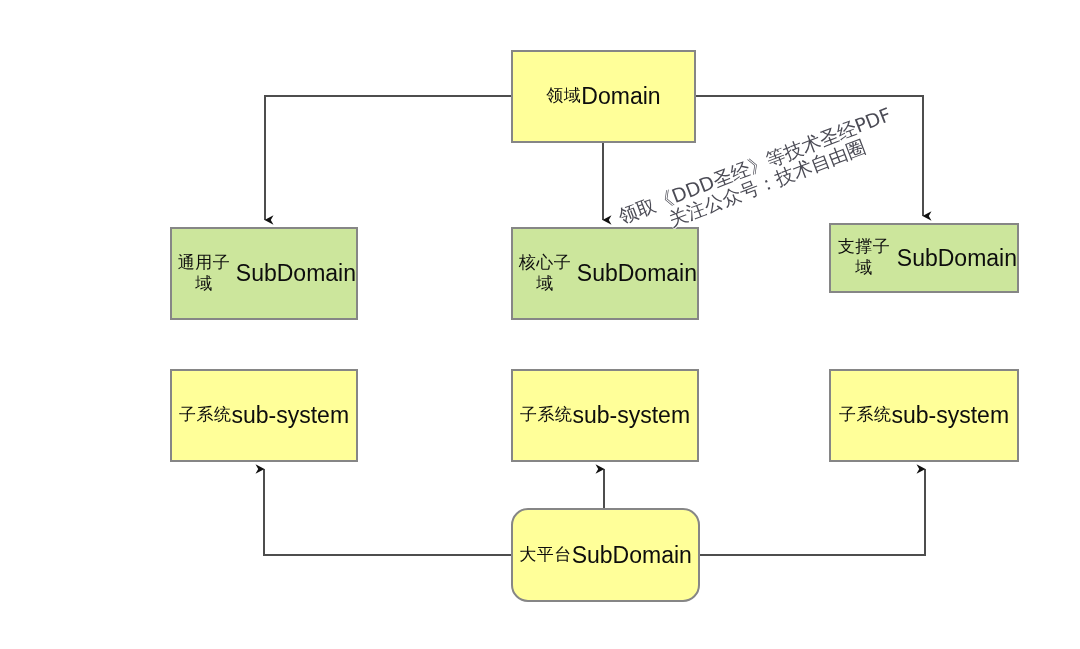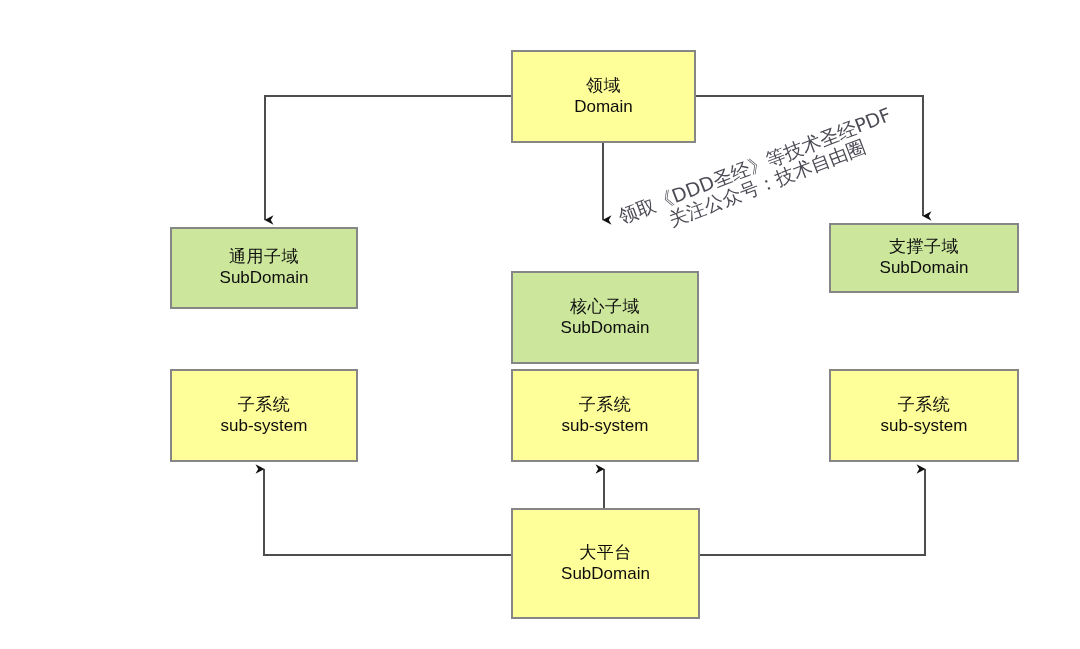--- a/index.html
+++ b/index.html
@@ -15,34 +15,33 @@
     width: 1080px;
     height: 649px;
     background: #ffffff;
     overflow: hidden;
   }
   .node {
     position: absolute;
     box-sizing: border-box;
     border: 2px solid #868686;
     display: flex;
-    flex-direction: column;
     align-items: center;
     justify-content: center;
     text-align: center;
     line-height: 1.22;
     color: #0d0d0d;
     z-index: 3;
   }
   .node .cn {
     font-size: 17px;
     letter-spacing: 0.5px;
   }
   .node .en {
-    font-size: 17px;
+    font-size: 23px;
     text-align: right;
   }
   .node.yellow { background: #ffff99; }
   .node.green  { background: #cce69c; }
 
   svg.wires {
     position: absolute;
     left: 0;
     top: 0;
     width: 1080px;
@@ -89,26 +88,26 @@
         <path d="M 604 508 L 604 469" class="wire" stroke="#4d4d4d" marker-end="url(#arrow)"></path>
         <path d="M 700 555 L 925 555 L 925 469" class="wire" stroke="#4d4d4d" marker-end="url(#arrow)"></path>
       </g>
   </svg>
 
   <div class="node yellow" style="left: 511px; top: 50px; width: 185px; height: 93px; background: rgb(255, 255, 153); border-color: rgb(134, 134, 134);">
     <span class="cn">领域</span>
     <span class="en">Domain</span>
   </div>
 
-  <div class="node green" style="left: 170px; top: 227px; width: 188px; height: 82px; background: rgb(204, 230, 156); border-color: rgb(134, 134, 134);">
+  <div class="node green" style="left: 170px; top: 227px; width: 188px; height: 93px; background: rgb(204, 230, 156); border-color: rgb(134, 134, 134);">
     <span class="cn">通用子域</span>
     <span class="en">SubDomain</span>
   </div>
 
-  <div class="node green" style="left: 511px; top: 227px; width: 188px; height: 93px; background: rgb(204, 230, 156); border-color: rgb(134, 134, 134); margin-top: 44px;">
+  <div class="node green" style="left: 511px; top: 227px; width: 188px; height: 93px; background: rgb(204, 230, 156); border-color: rgb(134, 134, 134);">
     <span class="cn">核心子域</span>
     <span class="en">SubDomain</span>
   </div>
 
   <div class="node green" style="left: 829px; top: 223px; width: 190px; height: 70px; background: rgb(204, 230, 156); border-color: rgb(134, 134, 134);">
     <span class="cn">支撑子域</span>
     <span class="en">SubDomain</span>
   </div>
 
   <div class="node yellow" style="left: 170px; top: 369px; width: 188px; height: 93px; background: rgb(255, 255, 153); border-color: rgb(134, 134, 134);">
@@ -119,21 +118,21 @@
   <div class="node yellow" style="left: 511px; top: 369px; width: 188px; height: 93px; background: rgb(255, 255, 153); border-color: rgb(134, 134, 134);">
     <span class="cn">子系统</span>
     <span class="en">sub-system</span>
   </div>
 
   <div class="node yellow" style="left: 829px; top: 369px; width: 190px; height: 93px; background: rgb(255, 255, 153); border-color: rgb(134, 134, 134);">
     <span class="cn">子系统</span>
     <span class="en">sub-system</span>
   </div>
 
-  <div class="node yellow" style="left: 511px; top: 508px; width: 189px; height: 111px; background: rgb(255, 255, 153); border-color: rgb(134, 134, 134);">
+  <div class="node yellow" style="left: 511px; top: 508px; width: 189px; height: 94px; background: rgb(255, 255, 153); border-color: rgb(134, 134, 134); border-radius: 17px;">
     <span class="cn">大平台</span>
     <span class="en">SubDomain</span>
   </div>
 
   <div class="watermark" id="wm1" style="left: 615px; top: 206px; transform: rotate(-21deg); color: rgb(75, 75, 85);">领取《DDD圣经》等技术圣经PDF</div>
   <div class="watermark" id="wm2" style="left: 665px; top: 209px; transform: rotate(-21deg); color: rgb(75, 75, 85);">关注公众号：技术自由圈</div>
 
 </div>
 
 </body></html>

